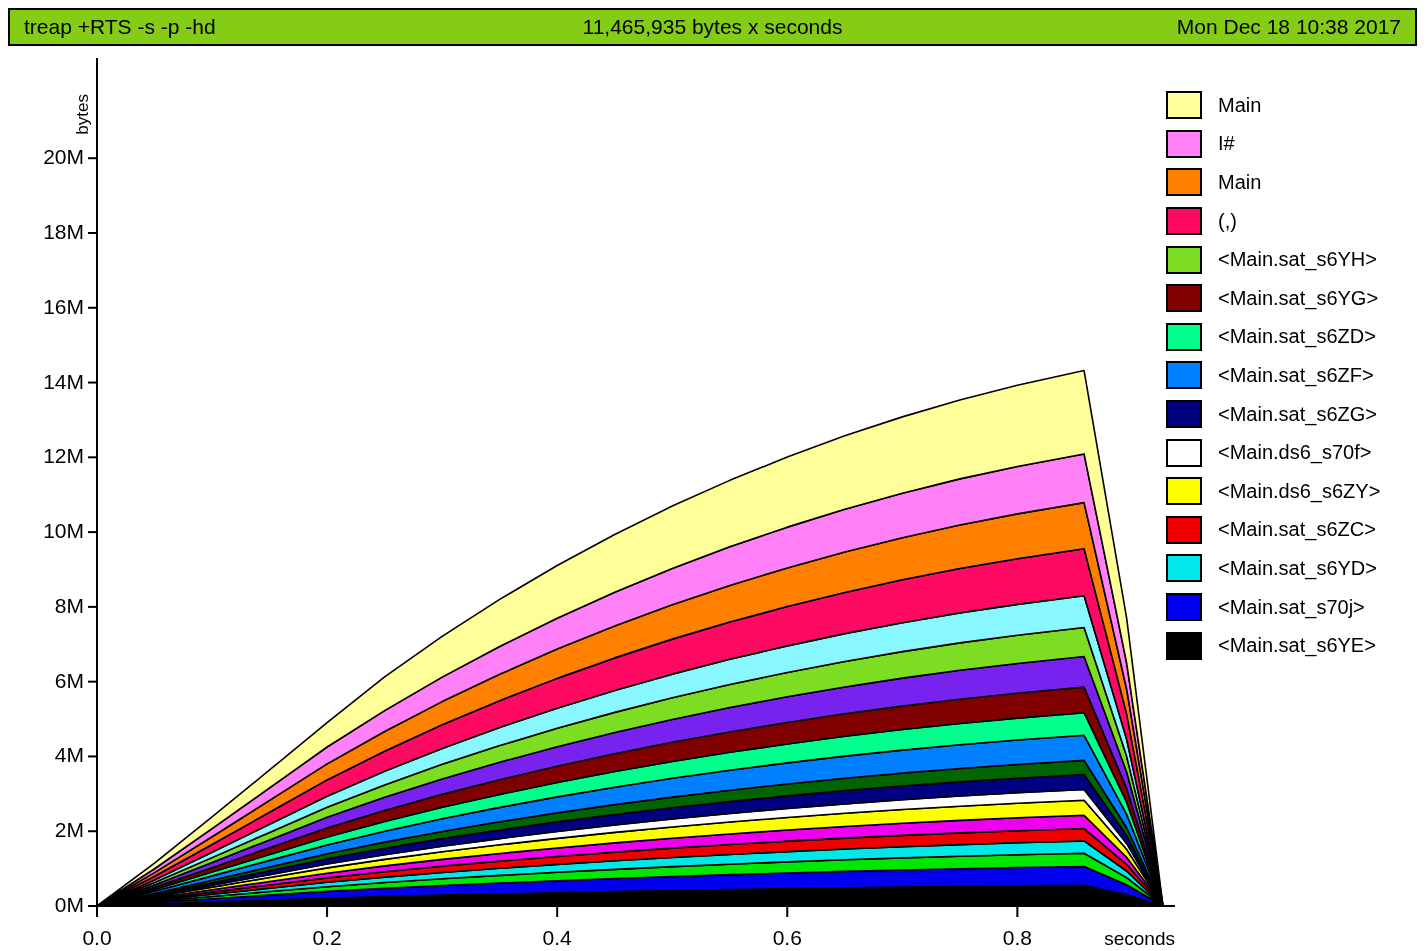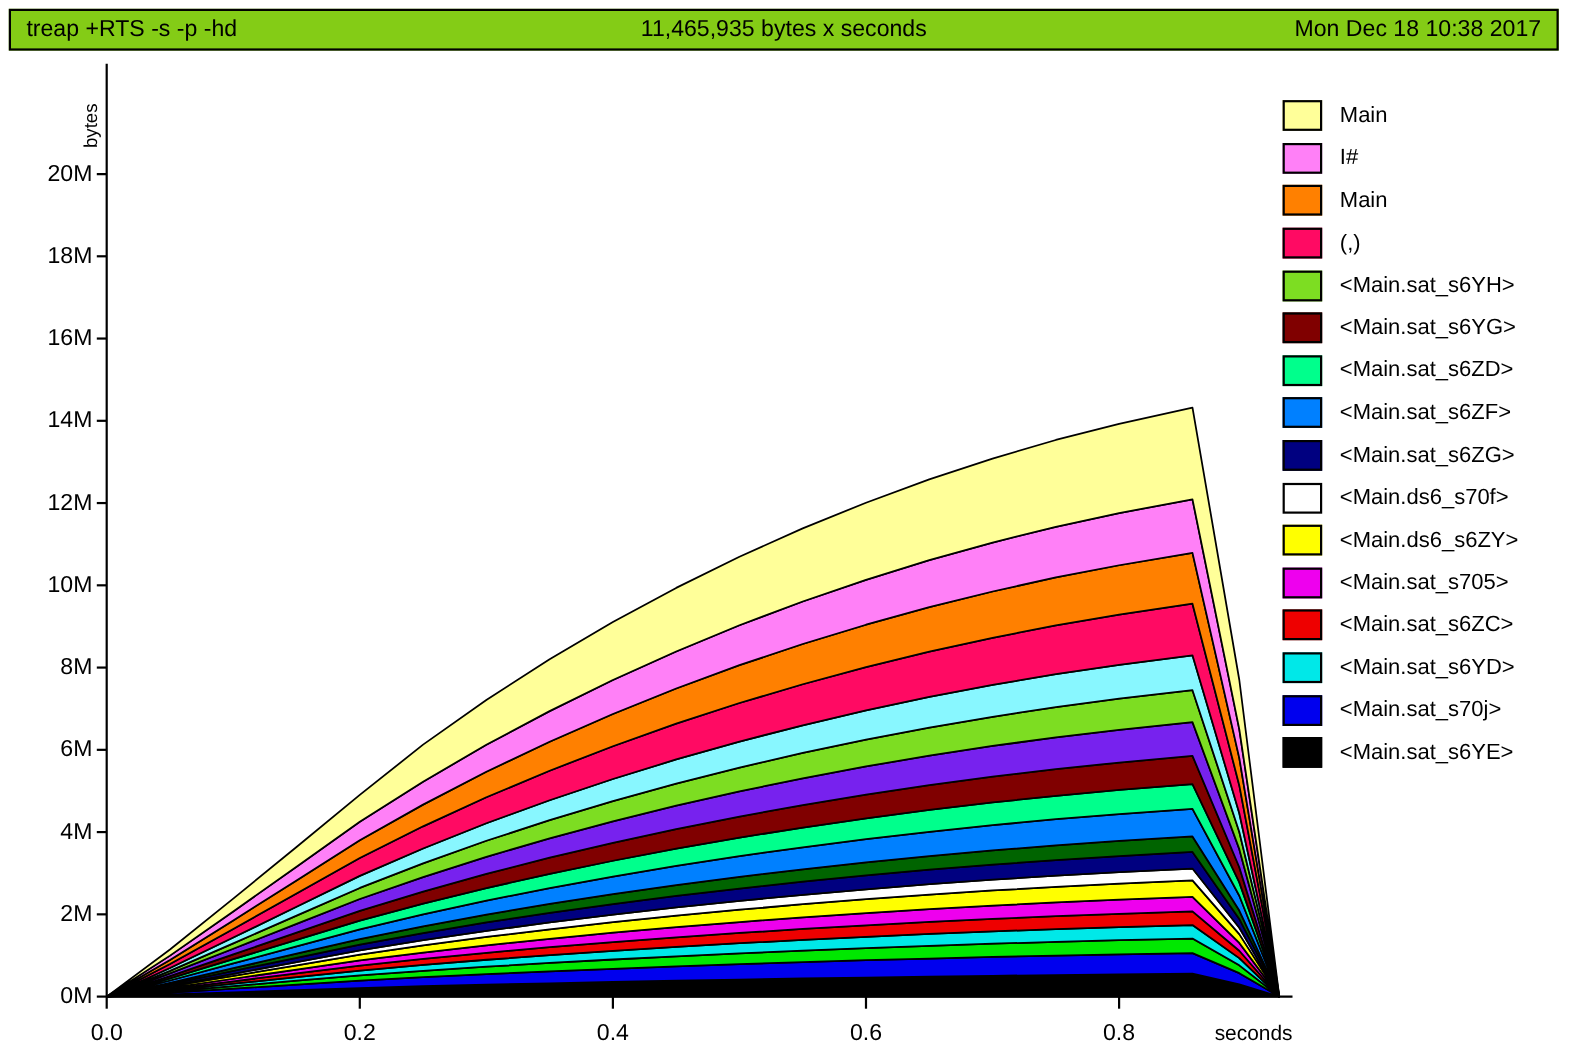--- a/index.html
+++ b/index.html
@@ -136,24 +136,20 @@
       </div>
       <div class="lg-row">
         <div class="lg-sw" style="background: rgb(255, 255, 255);"></div>
         <div class="lg-tx">&lt;Main.ds6_s70f&gt;</div>
       </div>
       <div class="lg-row">
         <div class="lg-sw" style="background: rgb(255, 255, 0);"></div>
         <div class="lg-tx">&lt;Main.ds6_s6ZY&gt;</div>
       </div>
       <div class="lg-row">
-        <div class="lg-sw" style="background: rgb(238, 0, 238);"></div>
-        <div class="lg-tx">&lt;Main.sat_s705&gt;</div>
-      </div>
-      <div class="lg-row">
         <div class="lg-sw" style="background: rgb(238, 0, 0);"></div>
         <div class="lg-tx">&lt;Main.sat_s6ZC&gt;</div>
       </div>
       <div class="lg-row">
         <div class="lg-sw" style="background: rgb(0, 232, 232);"></div>
         <div class="lg-tx">&lt;Main.sat_s6YD&gt;</div>
       </div>
       <div class="lg-row">
         <div class="lg-sw" style="background: rgb(0, 0, 238);"></div>
         <div class="lg-tx">&lt;Main.sat_s70j&gt;</div>

